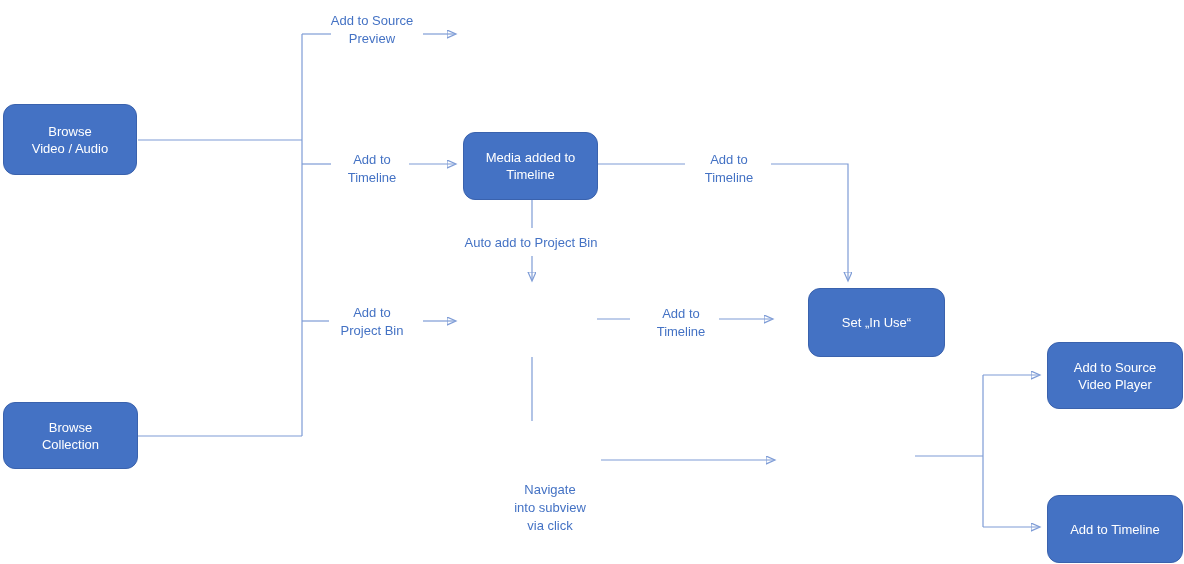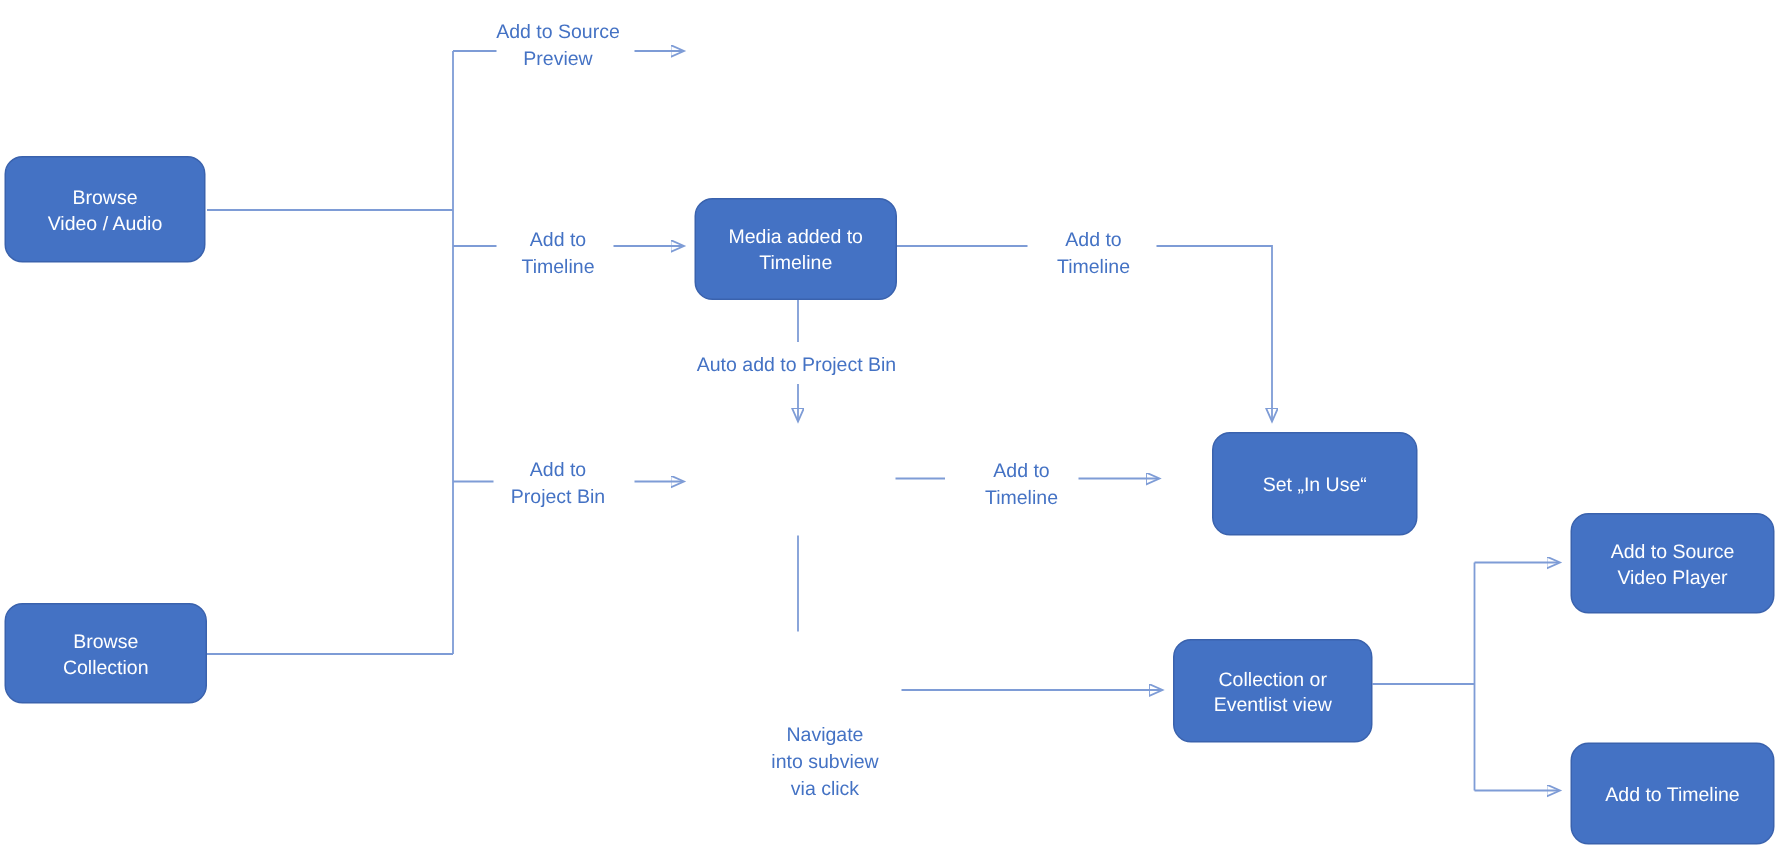--- a/index.html
+++ b/index.html
@@ -74,22 +74,20 @@
   <div class="node" style="left:3px; top:402px; width:135px; height:67px;">Browse
 Collection</div>
 
 
   <div class="node" style="left:463px; top:132px; width:135px; height:68px;">Media added to
 Timeline</div>
 
 
   <div class="node" style="left:780px; top:288px; width:137px; height:69px;margin-left:28px;">Set „In Use“</div>
 
-  <div class="node" style="left:782px; top:426px; width:133px; height:69px;">Collection or
-Eventlist view</div>
 
   <div class="node" style="left:1047px; top:342px; width:136px; height:67px;">Add to Source
 Video Player</div>
 
   <div class="node" style="left:1047px; top:495px; width:136px; height:68px;">Add to Timeline</div>
 
   <div class="edge-label" style="left:372px; top:30px;">Add to Source
 Preview</div>
 
   <div class="edge-label" style="left:372px; top:169px;">Add to

